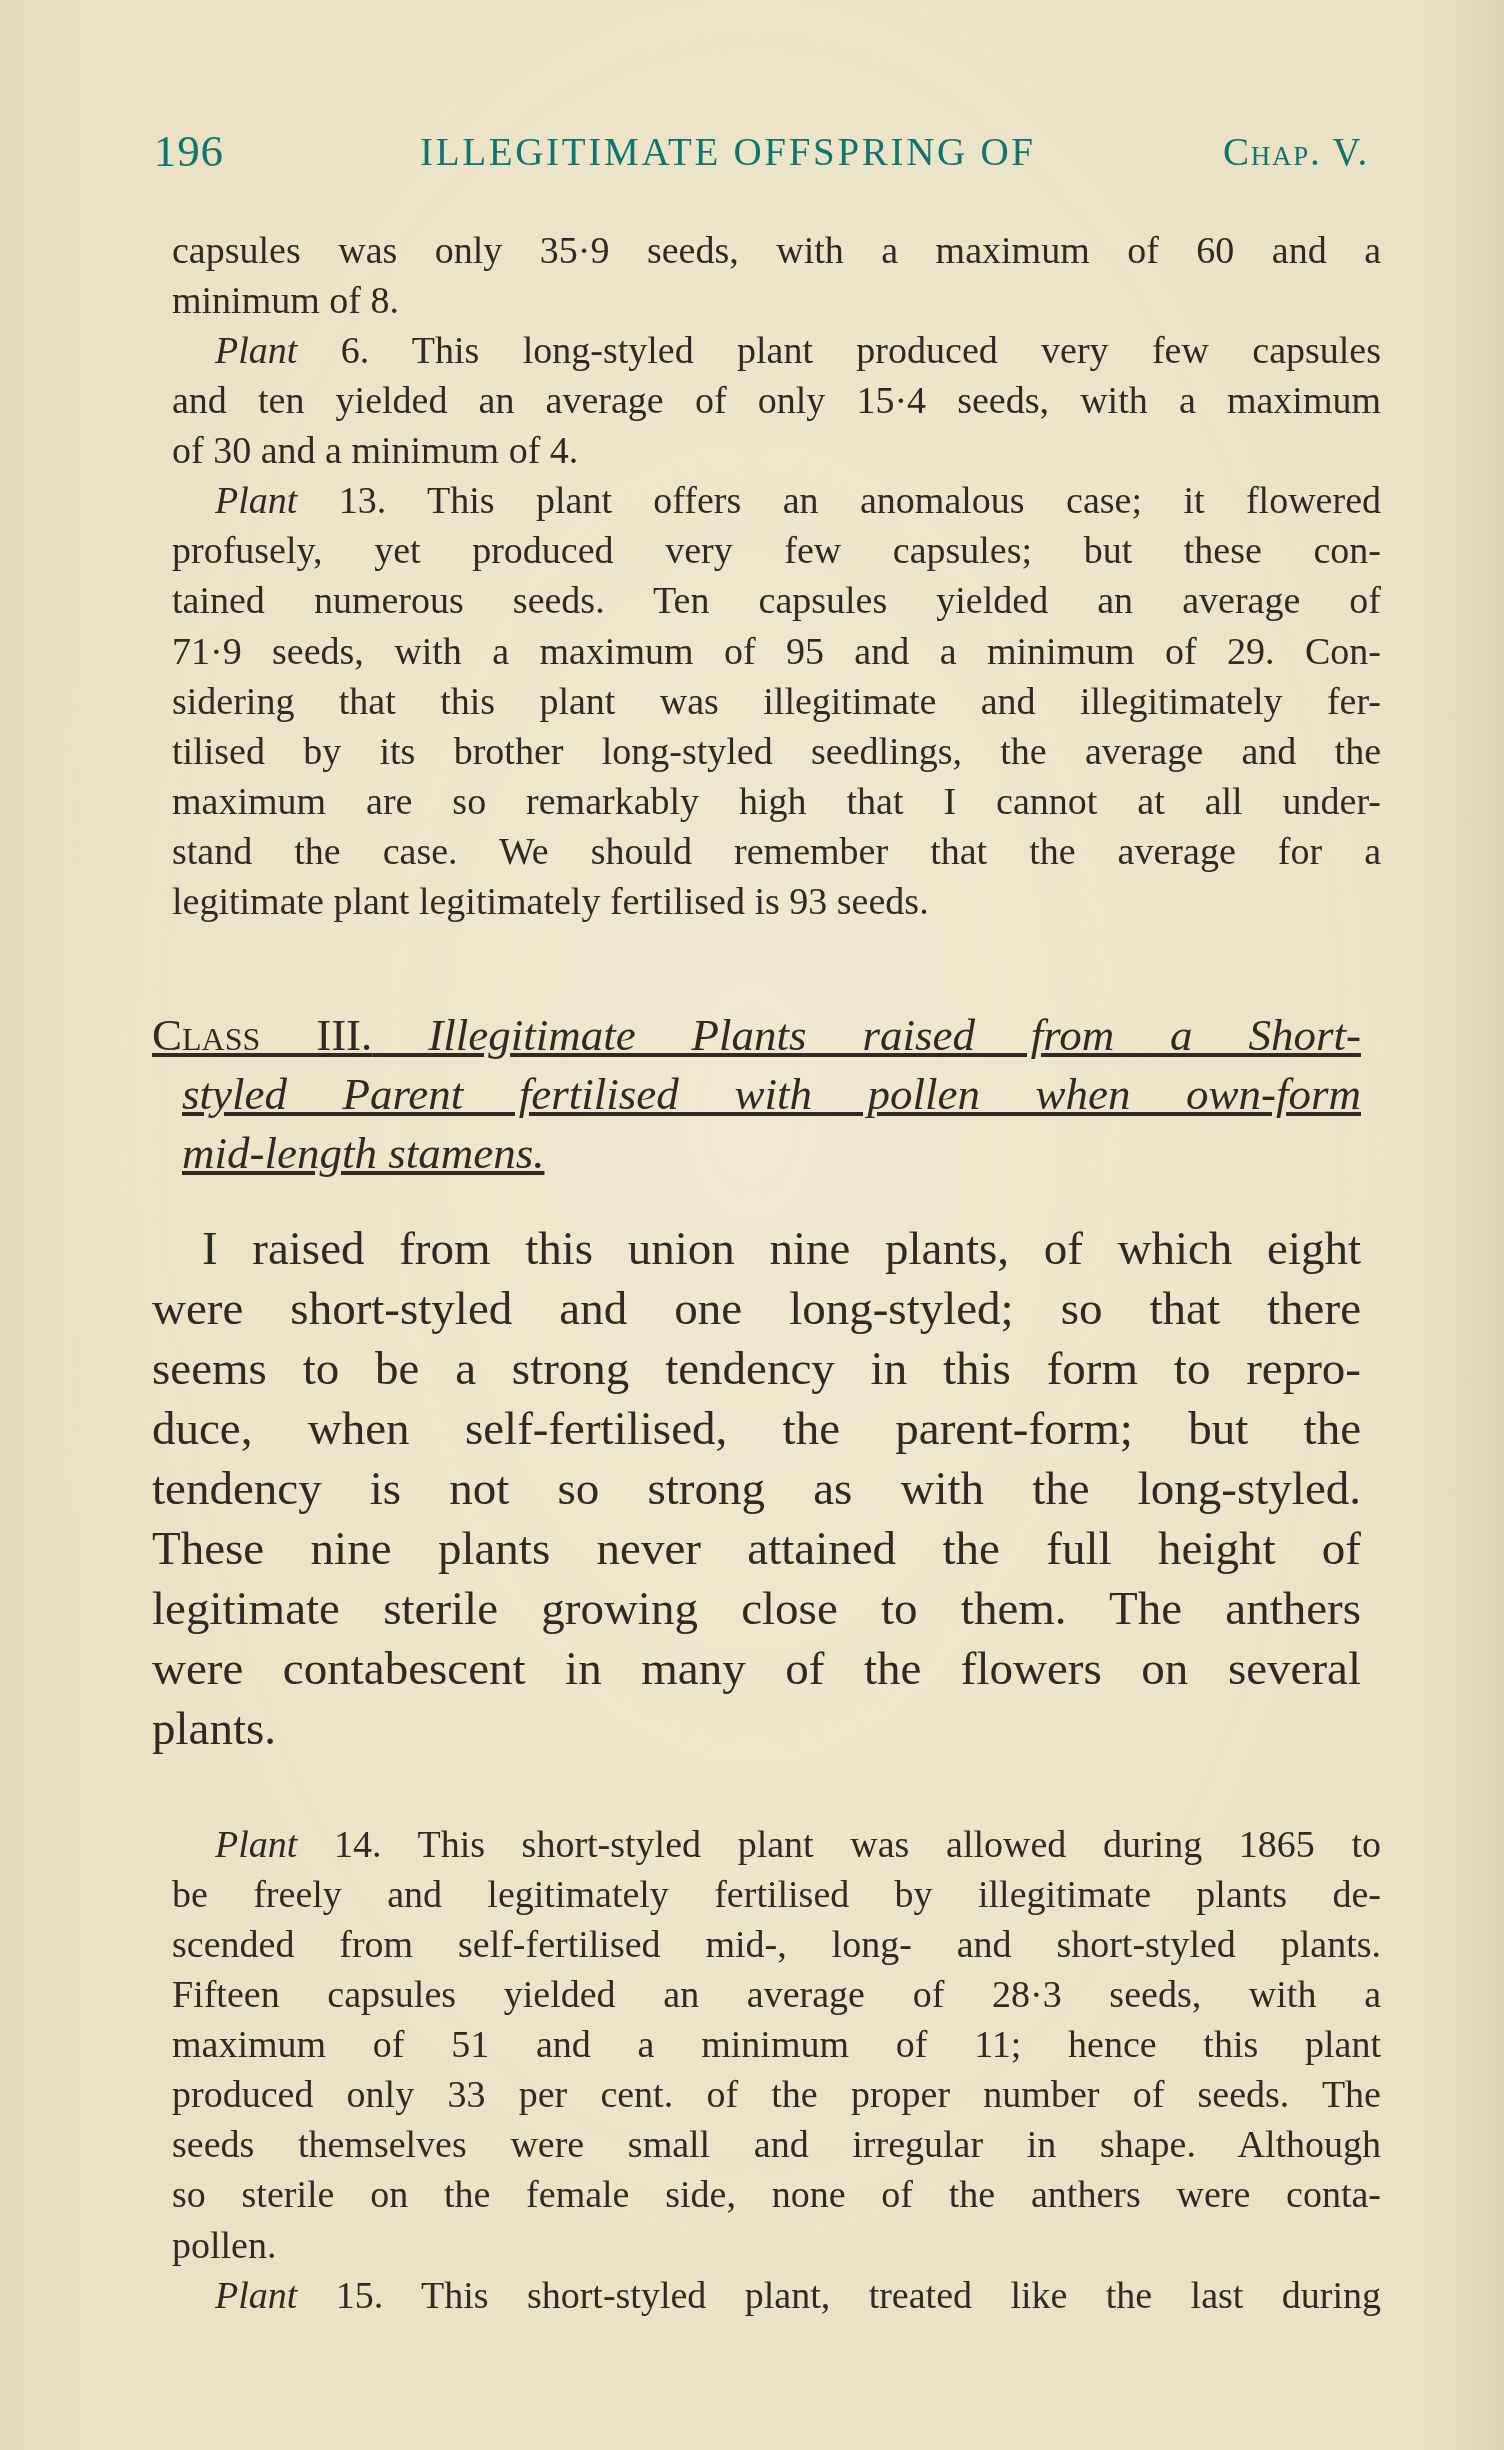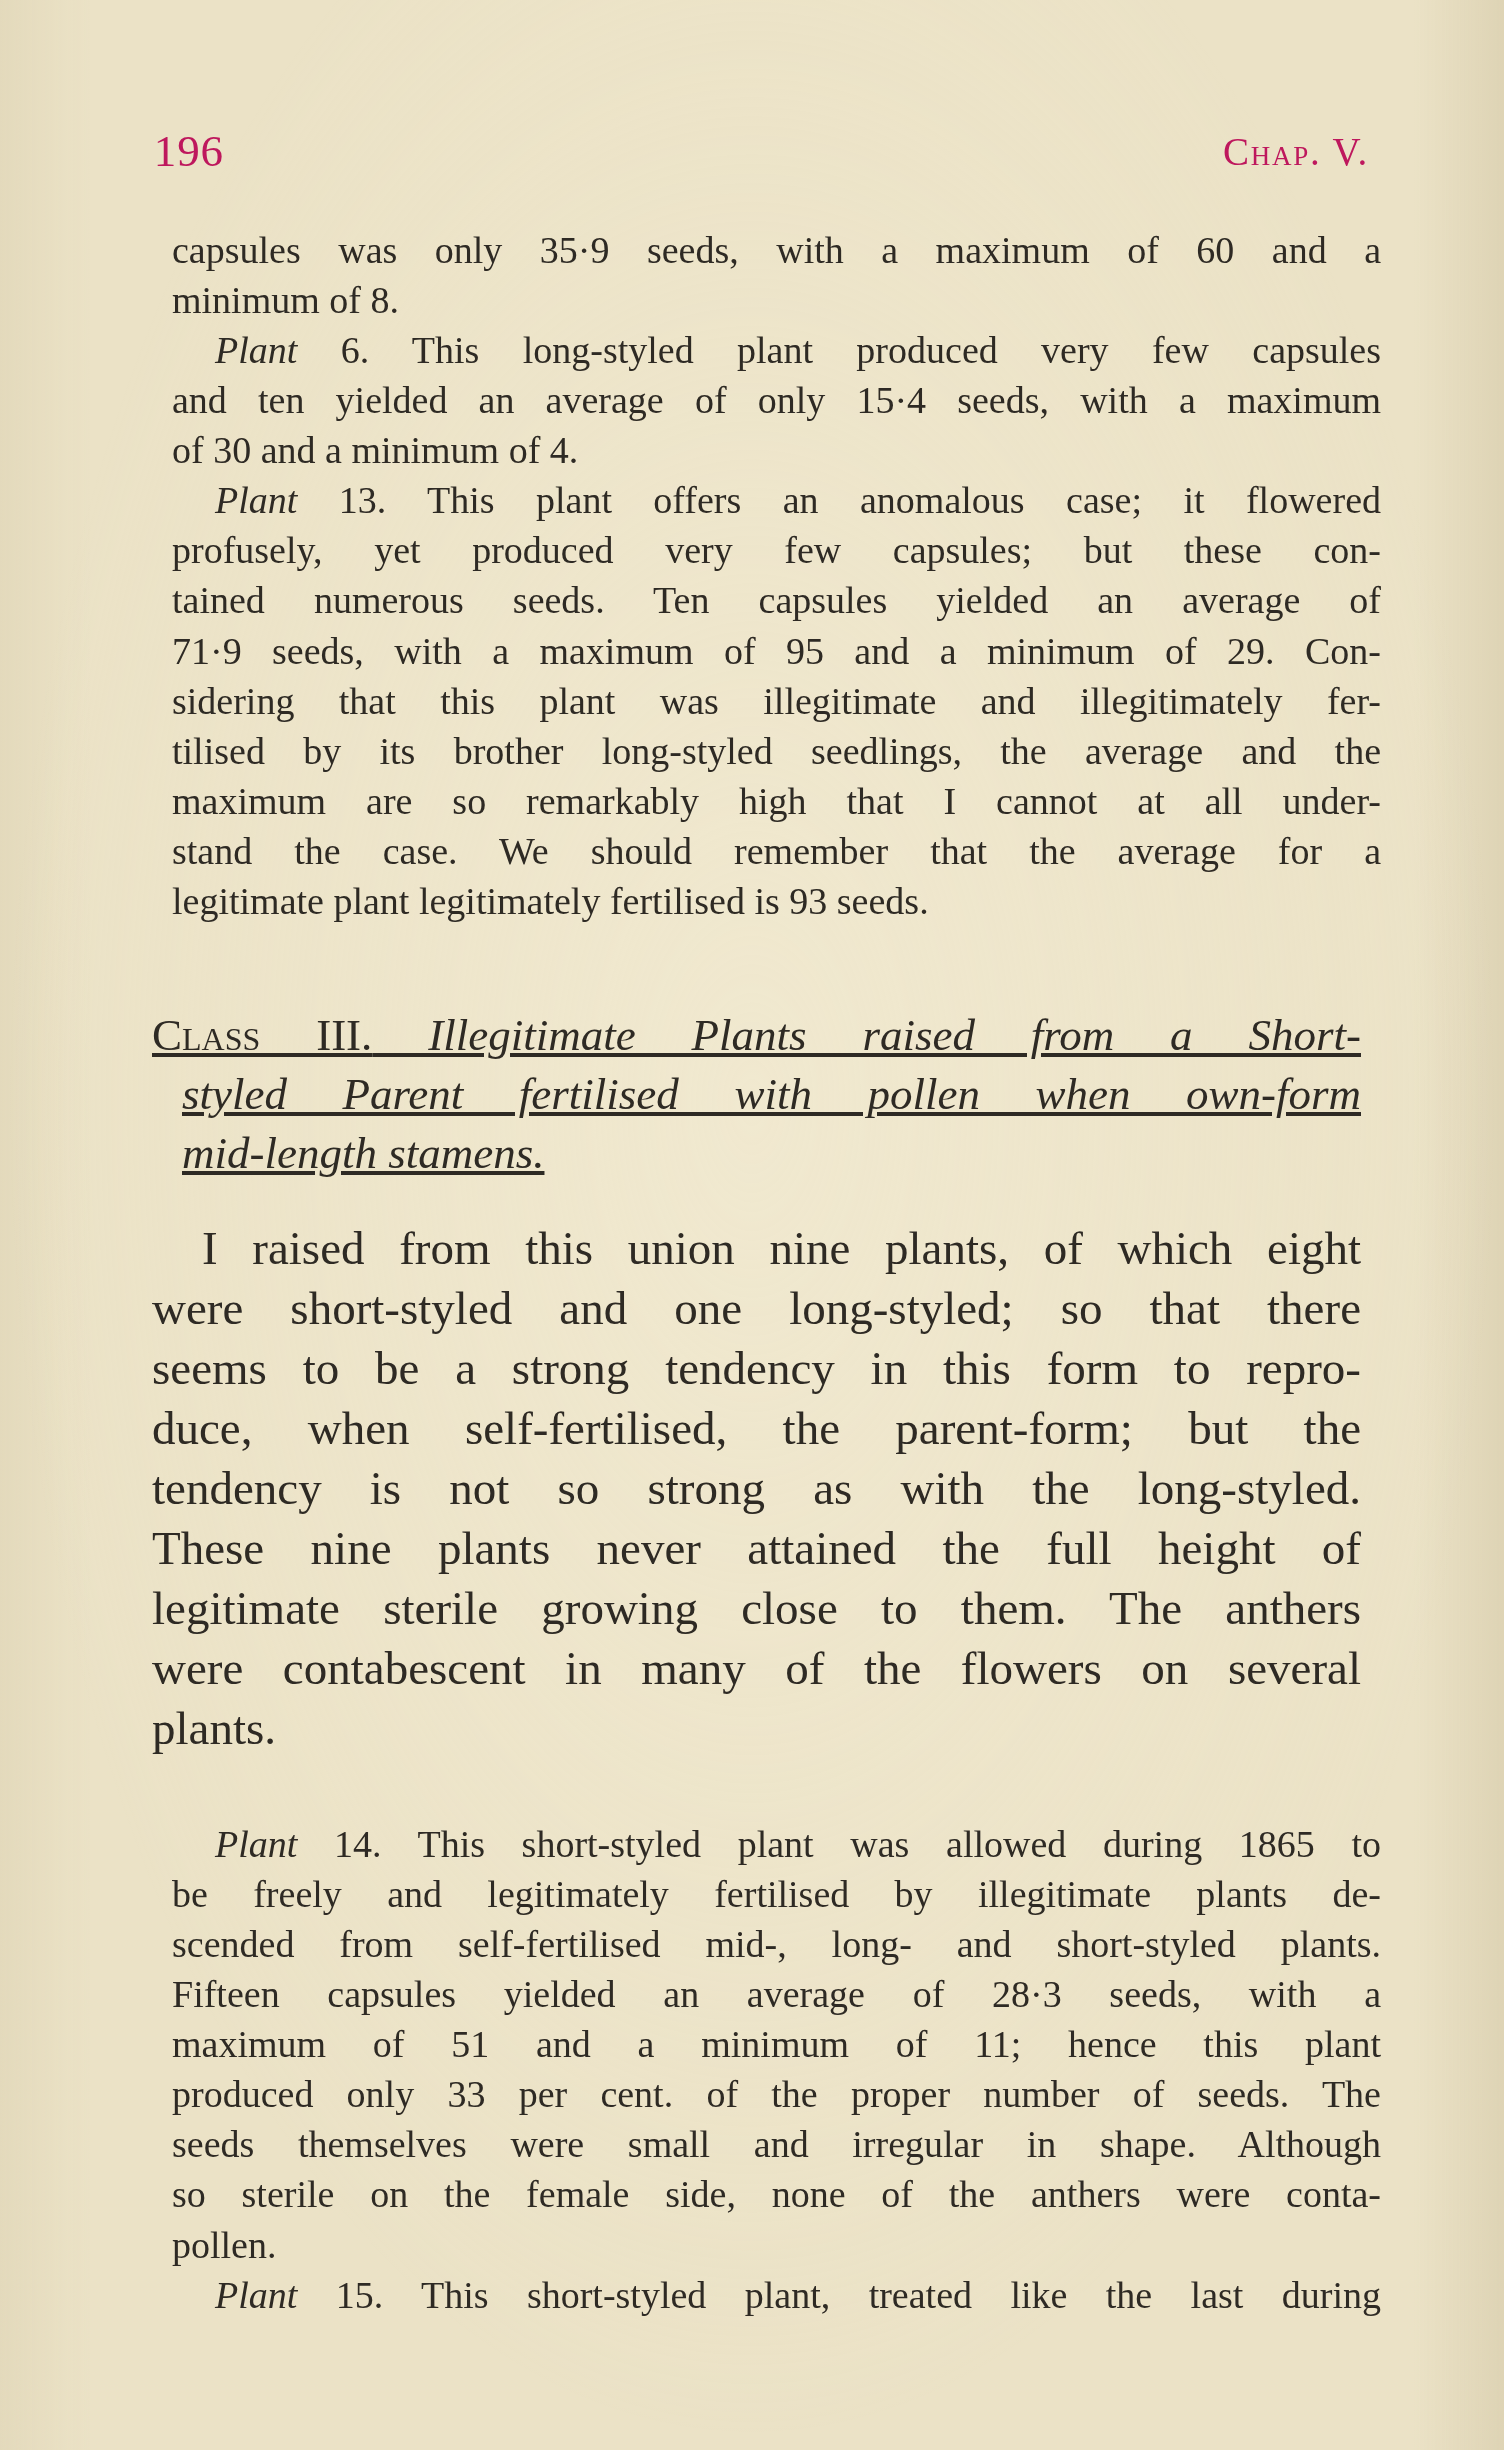--- a/index.html
+++ b/index.html
@@ -26,21 +26,21 @@
       height: 2450px;
     }
     .running-head {
       position: absolute;
       top: 125px;
       left: 152px;
       width: 1217px;
       height: 54px;
       font-size: 39px;
       letter-spacing: 0.9px;
-      color: #be185d;
+      color: #0f766e;
     }
     .running-head .page-num {
       position: absolute;
       left: 1.8px;
       top: 0;
       font-size: 45px;
     }
     .running-head .title {
       position: absolute;
       left: 268px;
@@ -83,20 +83,21 @@
     .it { font-style: italic; }
     .sc { font-variant: small-caps; }
   </style>
 </head>
 <body>
 
 <div class="page">
 
   <div class="running-head">
     <span class="page-num">196</span>
+    <span class="title">ILLEGITIMATE OFFSPRING OF</span>
     <span class="chap">Chap. V.</span>
   </div>
 
   <div>
     <div class="line small" style="top:231px">capsules was only 35·9 seeds, with a maximum of 60 and a</div>
     <div class="line small last" style="top:281px">minimum of 8.</div>
   </div>
 
   <div>
     <div class="line small indent-s" style="top:331px"><span class="it">Plant</span><span> 6. This long-styled plant produced very few capsules</span></div>

